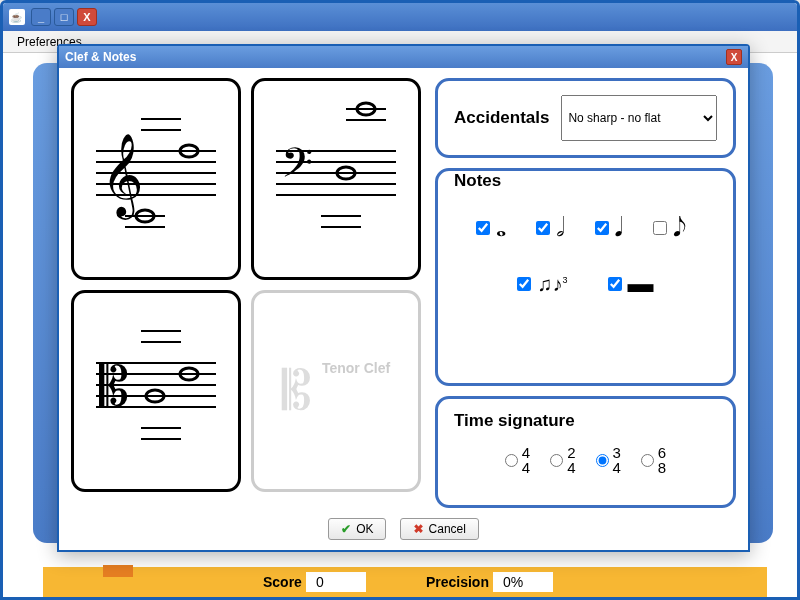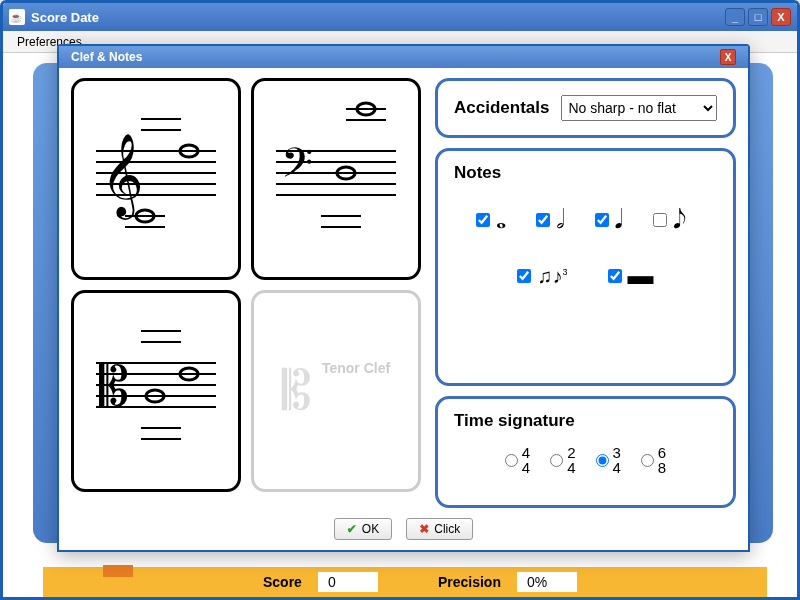--- a/index.html
+++ b/index.html
@@ -16,46 +16,46 @@
 
   .menubar { height: 22px; background: #f4f4f4; border-bottom:1px solid #ccc; display:flex; align-items:center; padding:0 8px; font-size:12px; }
   .menubar span { padding: 2px 6px; cursor:pointer; }
 
   .outer-body { position:absolute; top:50px; left:0; right:0; bottom:0; background:#fff; }
   .bg-panel { position:absolute; left:30px; top:10px; width:740px; height:480px; background: linear-gradient(#6a9de0,#4a7cc8); border-radius:14px; }
 
   .status-bar { position:absolute; left:40px; bottom:0; right:30px; height:30px; background:#f7b733; display:flex; align-items:center; font-size:14px; font-weight:bold; }
   .status-bar .orange-block{ position:absolute; left:60px; top:-2px; width:30px; height:12px; background:#e67e22; }
   .status-bar .val{ background:#fff; padding:2px 10px; min-width:60px; display:inline-block; font-weight:normal;}
-  .status-seg{display:flex; align-items:center; gap:16px;}
+  .status-seg{display:flex; align-items:center; gap:4px;}
   .status-bar .seg1{margin-left:220px;}
   .status-bar .seg2{margin-left:60px;}
 
   
   .dialog { position:absolute; left:57px; top:44px; width:693px; height:508px; background:#fff; border:2px solid #1a5fb4; border-radius:4px 4px 0 0; box-shadow:0 4px 20px rgba(0,0,0,.3); display:flex; flex-direction:column; }
-  .dialog-titlebar { height:22px; background: linear-gradient(#6a9de0,#4a7cc8); display:flex; align-items:center; padding:0 12px; color:#fff; font-size:12px; font-weight:bold;}
+  .dialog-titlebar { height:22px; background: linear-gradient(#6a9de0,#4a7cc8); display:flex; align-items:center; padding:0 6px; color:#fff; font-size:12px; font-weight:bold;}
   .dialog-titlebar .title{flex:1;}
   .dialog-close{ width:16px; height:16px; background:#d04a3a; border:1px solid #a03020; border-radius:2px; display:flex; align-items:center; justify-content:center; color:#fff; font-size:10px; cursor:pointer;}
 
   .dialog-body { flex:1; display:flex; padding:10px 12px 4px 12px; gap:14px; }
   .left-col { display:grid; grid-template-columns: 170px 170px; grid-template-rows: 202px 202px; gap:10px; }
   .clef-card { border:3px solid #000; border-radius:14px; background:#fff; display:flex; align-items:center; justify-content:center; cursor:pointer; position:relative; overflow:hidden;}
   .clef-card.disabled{ border-color:#ccc; color:#bbb; cursor:pointer; padding:10px; }
   .clef-card.disabled .hint-title{ font-weight:bold; font-size:14px; color:#ccc; margin-bottom:6px;text-align:center;}
   .clef-card.disabled .hint-text{ font-size:13px; color:#ccc; line-height:1.3;}
   .clef-card.disabled .inner{display:flex; gap:10px; align-items:flex-start;}
   .clef-glyph{ font-size:54px; color:#ddd; font-family: serif;}
 
   .right-col { flex:1; display:flex; flex-direction:column; gap:10px; }
   .panel { border:3px solid #3d6fc0; border-radius:14px; padding:10px 14px; }
   .panel.acc{ display:flex; align-items:center; gap:12px; padding:14px 16px;}
   .panel h3{ font-size:17px; font-weight:bold; margin-bottom:8px;}
   .panel.acc h3{margin:0;}
-  select{ font-size:14px; padding:3px 2px; flex:1;}
-  .notes-panel{ flex:1; padding:12px 16px 20px;}
+  select{ font-size:12px; padding:14px 2px; flex:1;}
+  .notes-panel{ flex:1; padding:0 16px 20px;}
   .note-row{ display:flex; gap:30px; align-items:center; margin:24px 0 20px 22px;}
   .note-row2{ display:flex; gap:40px; align-items:center; justify-content:center; margin-top:30px;}
   .note-item{ display:flex; align-items:center; gap:6px;}
   .chk{ width:14px; height:14px; cursor:pointer;}
   .note-sym{ font-size:26px; font-family: serif; line-height:1;}
 
   .ts-panel{ padding:12px 16px 30px;}
   .ts-row{ display:flex; gap:20px; justify-content:center; margin-top:14px; align-items:center;}
   .ts-item{ display:flex; align-items:center; gap:4px; cursor:pointer;}
   .ts-frac{ display:flex; flex-direction:column; font-size:15px; line-height:1; font-weight:normal;}
@@ -64,21 +64,20 @@
   .dlg-btn{ display:flex; align-items:center; gap:5px; padding:3px 12px; font-size:12px; background:linear-gradient(#fdfdfd,#e8e8e8); border:1px solid #999; border-radius:3px; cursor:pointer;}
   .ok-icon{ color:#2a9d2a; font-weight:bold;}
   .cancel-icon{ color:#d03a2a; font-weight:bold;}
 </style>
 </head>
 <body>
 
 <div class="outer-window">
   <div class="outer-titlebar">
     <div class="java-icon">☕</div>
-    <div class="title">Score Date</div>
     <div class="win-btns">
       <div class="win-btn">_</div>
       <div class="win-btn">□</div>
       <div class="win-btn close">X</div>
     </div>
   </div>
   <div class="menubar">
     <span>Preferences</span>
   </div>
   <div class="outer-body">
@@ -247,16 +246,16 @@
       </div>
     </div>
   </div>
   <div class="dialog-footer">
     <button class="dlg-btn">
         <span class="ok-icon">✔</span>
         <span>OK</span>
       </button>
     <button class="dlg-btn">
         <span class="cancel-icon">✖</span>
-        <span>Click</span>
+        <span>Cancel</span>
       </button>
   </div>
 </div>
 
 </body></html>

